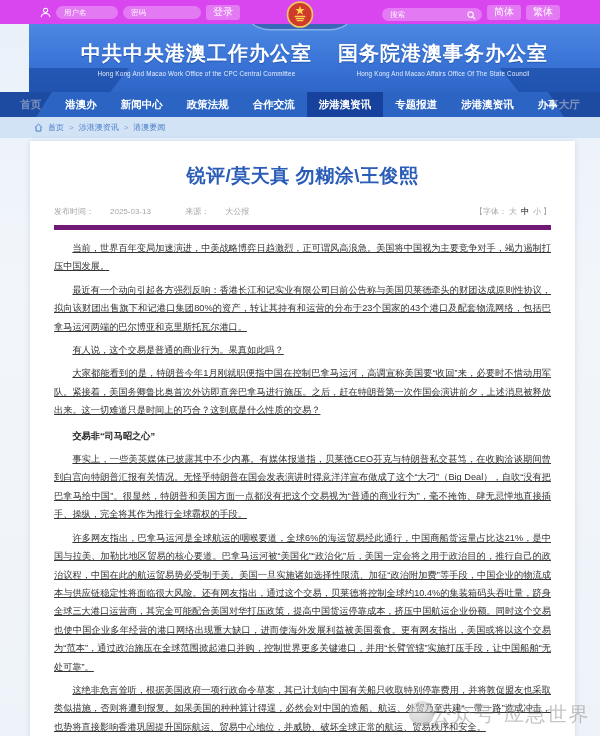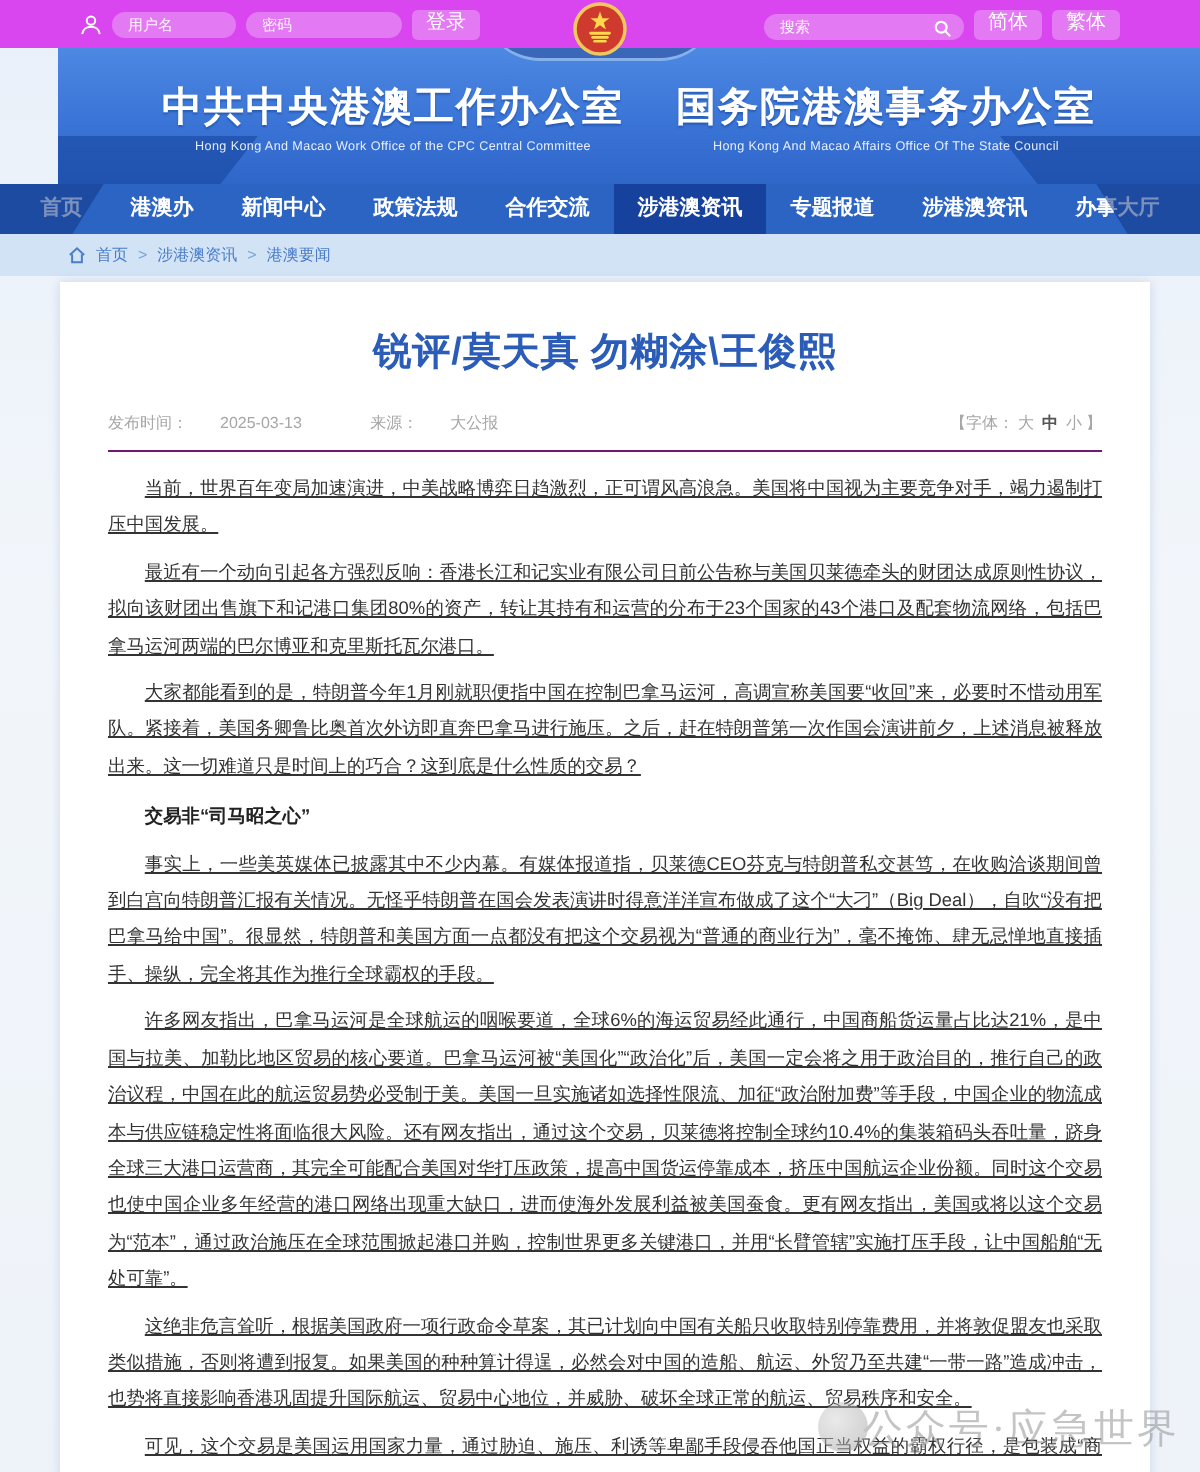--- a/index.html
+++ b/index.html
@@ -76,21 +76,21 @@
 
   
   .page { position:relative; padding:3px 25px 0 30px; }
   .card {
     background:#fff; padding:14px 24px 40px; min-height:590px;
     box-shadow:0 0 5px rgba(110,145,190,.28);
   }
   .article-title { text-align:center; color:#2a5cb8; font-size:19px; font-weight:bold; margin:8px 0 0; letter-spacing:.5px; }
   .meta {
     display:flex; justify-content:space-between; align-items:center;
-    margin-top:17px; padding-bottom:8px; border-bottom:1px solid #701a75;
+    margin-top:17px; padding-bottom:8px; border-bottom:5px solid #701a75;
     font-size:8px; color:#a6a6a6;
   }
   .meta-left span { margin-right:16px; }
   .fs-opt { margin:0 2px; cursor:pointer; }
   .fs-opt.active { color:#555; font-weight:bold; }
 
   .body-text { margin-top:9px; font-size:9.2px; line-height:18.4px; color:#333; text-align:justify; }
   .body-text p { margin:5px 0; text-indent:2em;text-decoration:underline; }
   .body-text h3.sub { margin:7px 0 5px; font-size:9.2px; text-indent:2em; font-weight:bold; color:#222; }
 
@@ -198,20 +198,21 @@
         <span><span>发布时间：</span><span>2025-03-13</span></span>
         <span><span>来源：</span><span>大公报</span></span>
       </div>
       <div class="meta-right">
         <span>【字体：</span><span><span class="fs-opt">大</span><span class="fs-opt active">中</span><span class="fs-opt">小</span></span><span>】</span>
       </div>
     </div>
     <div class="body-text">
         <p>当前，世界百年变局加速演进，中美战略博弈日趋激烈，正可谓风高浪急。美国将中国视为主要竞争对手，竭力遏制打压中国发展。</p>
         <p>最近有一个动向引起各方强烈反响：香港长江和记实业有限公司日前公告称与美国贝莱德牵头的财团达成原则性协议，拟向该财团出售旗下和记港口集团80%的资产，转让其持有和运营的分布于23个国家的43个港口及配套物流网络，包括巴拿马运河两端的巴尔博亚和克里斯托瓦尔港口。</p>
+        <p>有人说，这个交易是普通的商业行为。果真如此吗？</p>
         <p>大家都能看到的是，特朗普今年1月刚就职便指中国在控制巴拿马运河，高调宣称美国要“收回”来，必要时不惜动用军队。紧接着，美国务卿鲁比奥首次外访即直奔巴拿马进行施压。之后，赶在特朗普第一次作国会演讲前夕，上述消息被释放出来。这一切难道只是时间上的巧合？这到底是什么性质的交易？</p>
         <h3 class="sub">交易非“司马昭之心”</h3>
         <p>事实上，一些美英媒体已披露其中不少内幕。有媒体报道指，贝莱德CEO芬克与特朗普私交甚笃，在收购洽谈期间曾到白宫向特朗普汇报有关情况。无怪乎特朗普在国会发表演讲时得意洋洋宣布做成了这个“大刁”（Big Deal），自吹“没有把巴拿马给中国”。很显然，特朗普和美国方面一点都没有把这个交易视为“普通的商业行为”，毫不掩饰、肆无忌惮地直接插手、操纵，完全将其作为推行全球霸权的手段。</p>
         <p>许多网友指出，巴拿马运河是全球航运的咽喉要道，全球6%的海运贸易经此通行，中国商船货运量占比达21%，是中国与拉美、加勒比地区贸易的核心要道。巴拿马运河被“美国化”“政治化”后，美国一定会将之用于政治目的，推行自己的政治议程，中国在此的航运贸易势必受制于美。美国一旦实施诸如选择性限流、加征“政治附加费”等手段，中国企业的物流成本与供应链稳定性将面临很大风险。还有网友指出，通过这个交易，贝莱德将控制全球约10.4%的集装箱码头吞吐量，跻身全球三大港口运营商，其完全可能配合美国对华打压政策，提高中国货运停靠成本，挤压中国航运企业份额。同时这个交易也使中国企业多年经营的港口网络出现重大缺口，进而使海外发展利益被美国蚕食。更有网友指出，美国或将以这个交易为“范本”，通过政治施压在全球范围掀起港口并购，控制世界更多关键港口，并用“长臂管辖”实施打压手段，让中国船舶“无处可靠”。</p>
         <p>这绝非危言耸听，根据美国政府一项行政命令草案，其已计划向中国有关船只收取特别停靠费用，并将敦促盟友也采取类似措施，否则将遭到报复。如果美国的种种算计得逞，必然会对中国的造船、航运、外贸乃至共建“一带一路”造成冲击，也势将直接影响香港巩固提升国际航运、贸易中心地位，并威胁、破坏全球正常的航运、贸易秩序和安全。</p>
         <p>可见，这个交易是美国运用国家力量，通过胁迫、施压、利诱等卑鄙手段侵吞他国正当权益的霸权行径，是包装成“商业行为”的强权政治。美国政客的狼子野心昭然若揭，司马昭之心，天下谁人不知？据一些美英媒体报道，美国智库战略与国际研究中心学者就认为这个交易是美国在与中国全球竞争中取得的“重大胜利”，那些反华政客更将其视为“夺回战略枢纽”的关键一步。</p>
       </div>
   </div>
 </div>
 

